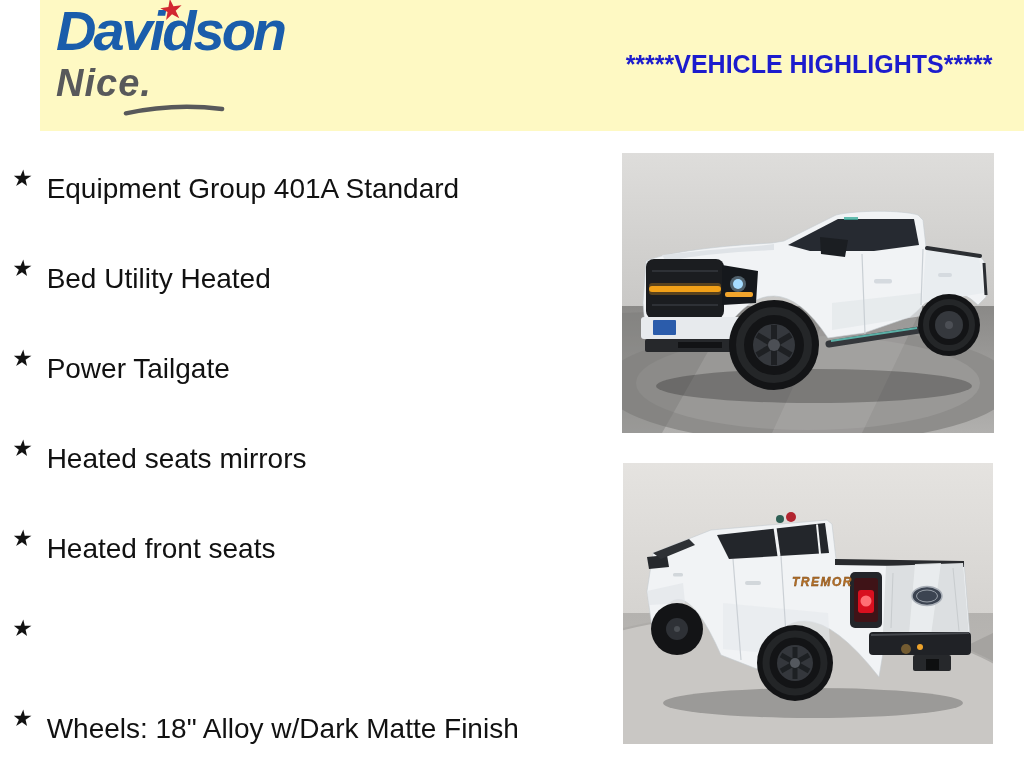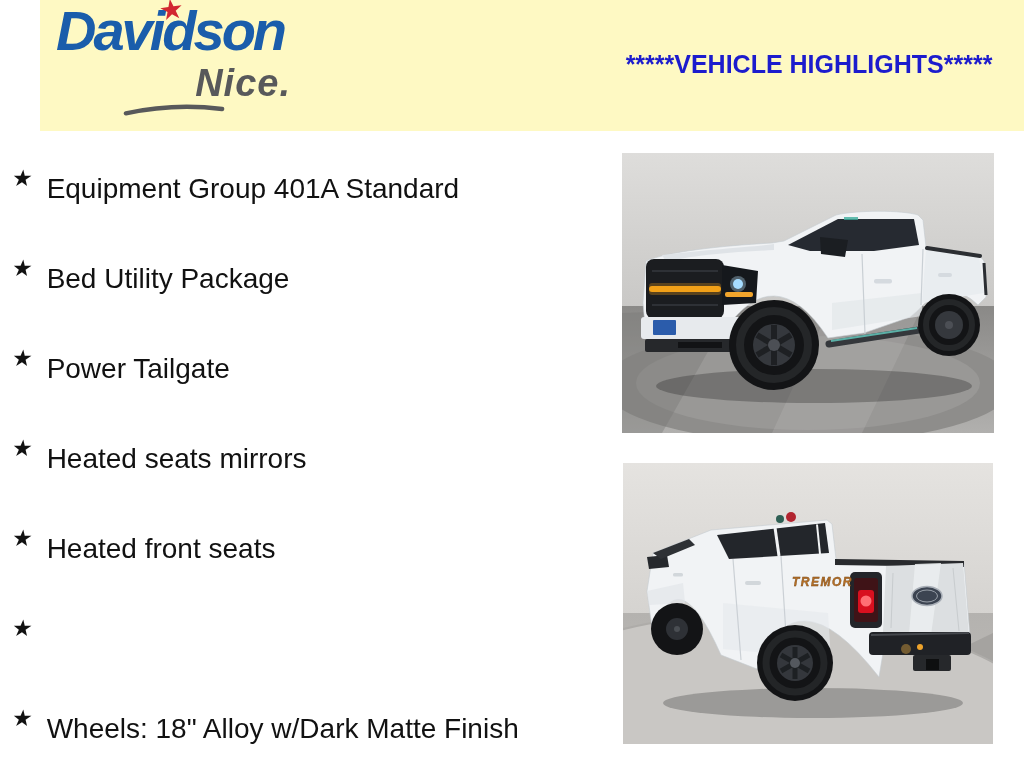--- a/index.html
+++ b/index.html
@@ -22,21 +22,21 @@
   .brand{
     font-size:56px;font-weight:bold;font-style:italic;
     color:#1a5dab;letter-spacing:-3px;line-height:1.05;
     white-space:nowrap;
   }
   .logo-star{
     position:absolute;left:103px;top:-6px;
     color:#d22730;font-size:28px;font-style:normal;line-height:1;
     transform:rotate(-8deg);
   }
-  .tagline-wrap{position:absolute;left:0;top:62px;width:235px;text-align:right;}
+  .tagline-wrap{position:absolute;left:0;top:62px;width:235px;text-align:left;}
   .tagline{
     font-size:38px;font-weight:bold;font-style:italic;
     color:#58595b;line-height:1;letter-spacing:1px;
   }
   .swoosh{display:block;width:118px;height:14px;margin:0 auto;}
 
   .title{
     position:absolute;left:528px;top:50px;width:482px;margin:0;
     text-align:center;font-size:25px;font-weight:bold;
     color:#1c1ccd;white-space:nowrap;
@@ -76,21 +76,21 @@
     <h1 class="title">*****VEHICLE HIGHLIGHTS*****</h1>
   </header>
 
   <ul class="features">
     <li>
       <span class="star">★</span>
       <span class="feat-text">Equipment Group 401A Standard</span>
     </li>
     <li>
       <span class="star">★</span>
-      <span class="feat-text">Bed Utility Package</span>
+      <span class="feat-text">Bed Utility Heated</span>
     </li>
     <li>
       <span class="star">★</span>
       <span class="feat-text">Power Tailgate</span>
     </li>
     <li>
       <span class="star">★</span>
       <span class="feat-text">Heated seats mirrors</span>
     </li>
     <li>

